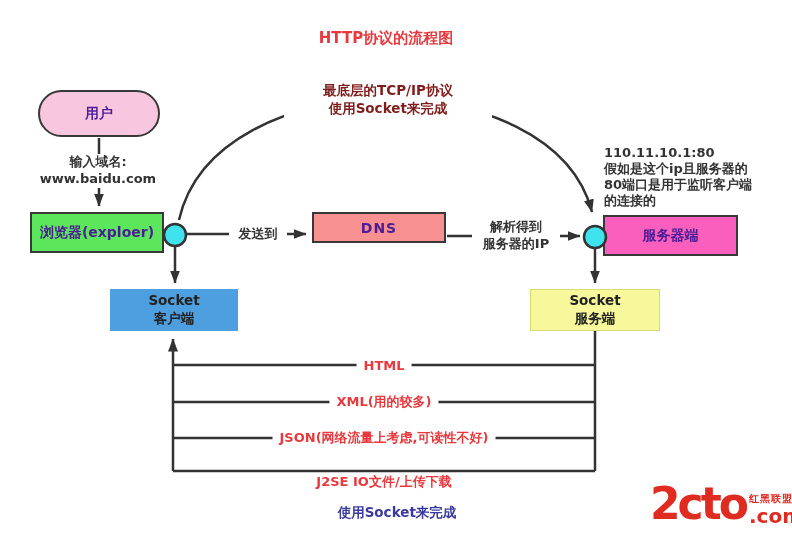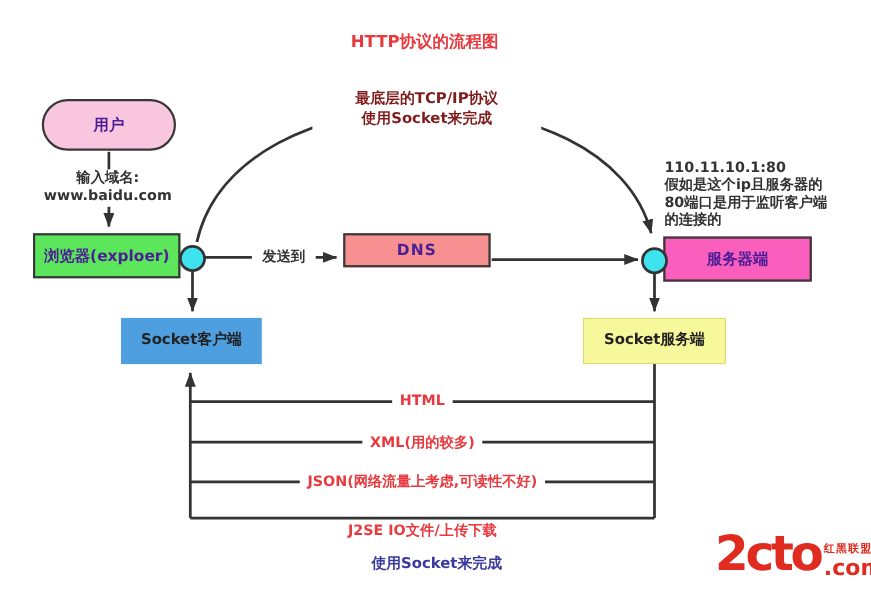--- a/index.html
+++ b/index.html
@@ -16,21 +16,21 @@
     position:absolute; box-sizing:border-box;
     display:flex; align-items:center; justify-content:center;
     font-weight:bold; font-size:14px; color:#4c1d95;
     border:2.5px solid #383838; text-align:center;
   }
   .box-user   { left:38px;  top:90px;  width:122px; height:47px; border-radius:24px; background:#F9C6DF; }
   .box-browser{ left:30px;  top:212px; width:134px; height:41px; background:#5CE65C; }
   .box-dns    { left:312px; top:212px; width:134px; height:31px; background:#F79090; letter-spacing:1px; }
   .box-server { left:603px; top:215px; width:135px; height:41px; background:#FA5FBE; }
   .box-socket {
-    flex-direction:row; line-height:1.3; font-size:13.5px; color:#222;
+    flex-direction:column; line-height:1.3; font-size:13.5px; color:#222;
   }
   .box-socket-client { left:110px; top:289px; width:128px; height:42px; background:#4E9FE0; border:none; }
   .box-socket-server { left:530px; top:289px; width:130px; height:42px; background:#F7F79B; border:1px solid #dbdb74; }
 
   .lbl {
     position:absolute; font-weight:bold; font-size:13px; color:#333;
     text-align:center; line-height:1.3; white-space:nowrap;
   }
   .lbl-title { left:250px; top:29px; width:272px; font-size:15px; color:#E8393E; }
   .lbl-input-domain { left:28px; top:154px; width:140px; background:#fff; }
@@ -106,20 +106,24 @@
   <div class="layer" id="labels">
     <div class="lbl lbl-title">HTTP协议的流程图</div>
 
     <div class="lbl lbl-input-domain">
       <div>输入域名:</div>
       <div>www.baidu.com</div>
     </div>
 
     <div class="lbl lbl-send-to">发送到</div>
 
+    <div class="lbl lbl-resolve">
+      <div>解析得到</div>
+      <div>服务器的IP</div>
+    </div>
 
     <div class="lbl lbl-tcp-note">
       <div>最底层的TCP/IP协议</div>
       <div>使用Socket来完成</div>
     </div>
 
     <div class="lbl lbl-server-note">
       <div>110.11.10.1:80</div>
       <div>假如是这个ip且服务器的</div>
       <div>80端口是用于监听客户端</div>

